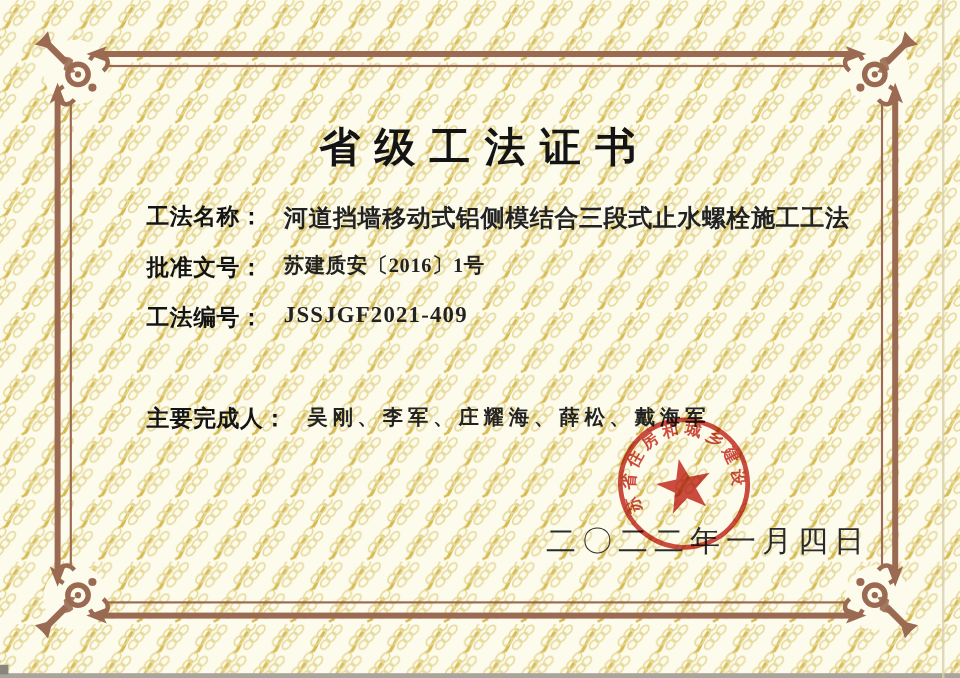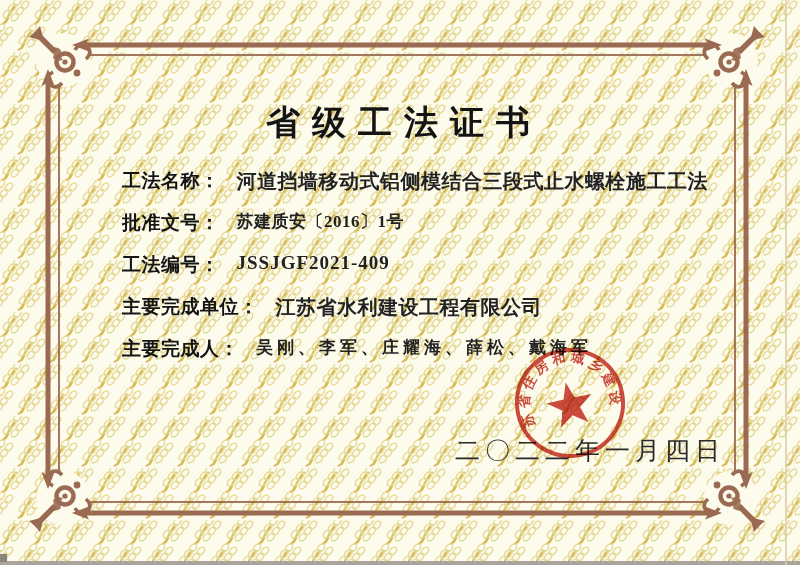--- a/index.html
+++ b/index.html
@@ -122,24 +122,20 @@
     <span class="field-value">河道挡墙移动式铝侧模结合三段式止水螺栓施工工法</span>
   </div>
   <div class="field-row row-2" style="z-index:3">
     <span class="field-label">批准文号：</span>
     <span class="field-value">苏建质安〔2016〕1号</span>
   </div>
   <div class="field-row row-3" style="z-index:3">
     <span class="field-label">工法编号：</span>
     <span class="field-value">JSSJGF2021-409</span>
   </div>
-  <div class="field-row row-4" style="z-index:3">
-    <span class="field-label">主要完成单位：</span>
-    <span class="field-value">江苏省水利建设工程有限公司</span>
-  </div>
   <div class="field-row row-5" style="z-index:3">
     <span class="field-label">主要完成人：</span>
     <span class="field-value">吴刚、李军、庄耀海、薛松、戴海军</span>
   </div>
 
   <div class="issue-date">二〇二二年一月四日</div>
 
   <svg class="official-seal" viewBox="-62 -62 124 124" aria-hidden="true">
     <g transform="rotate(-12)" stroke="none">
       <circle cx="0" cy="0" r="53" fill="none" stroke="#c8392e" stroke-width="4"></circle>

